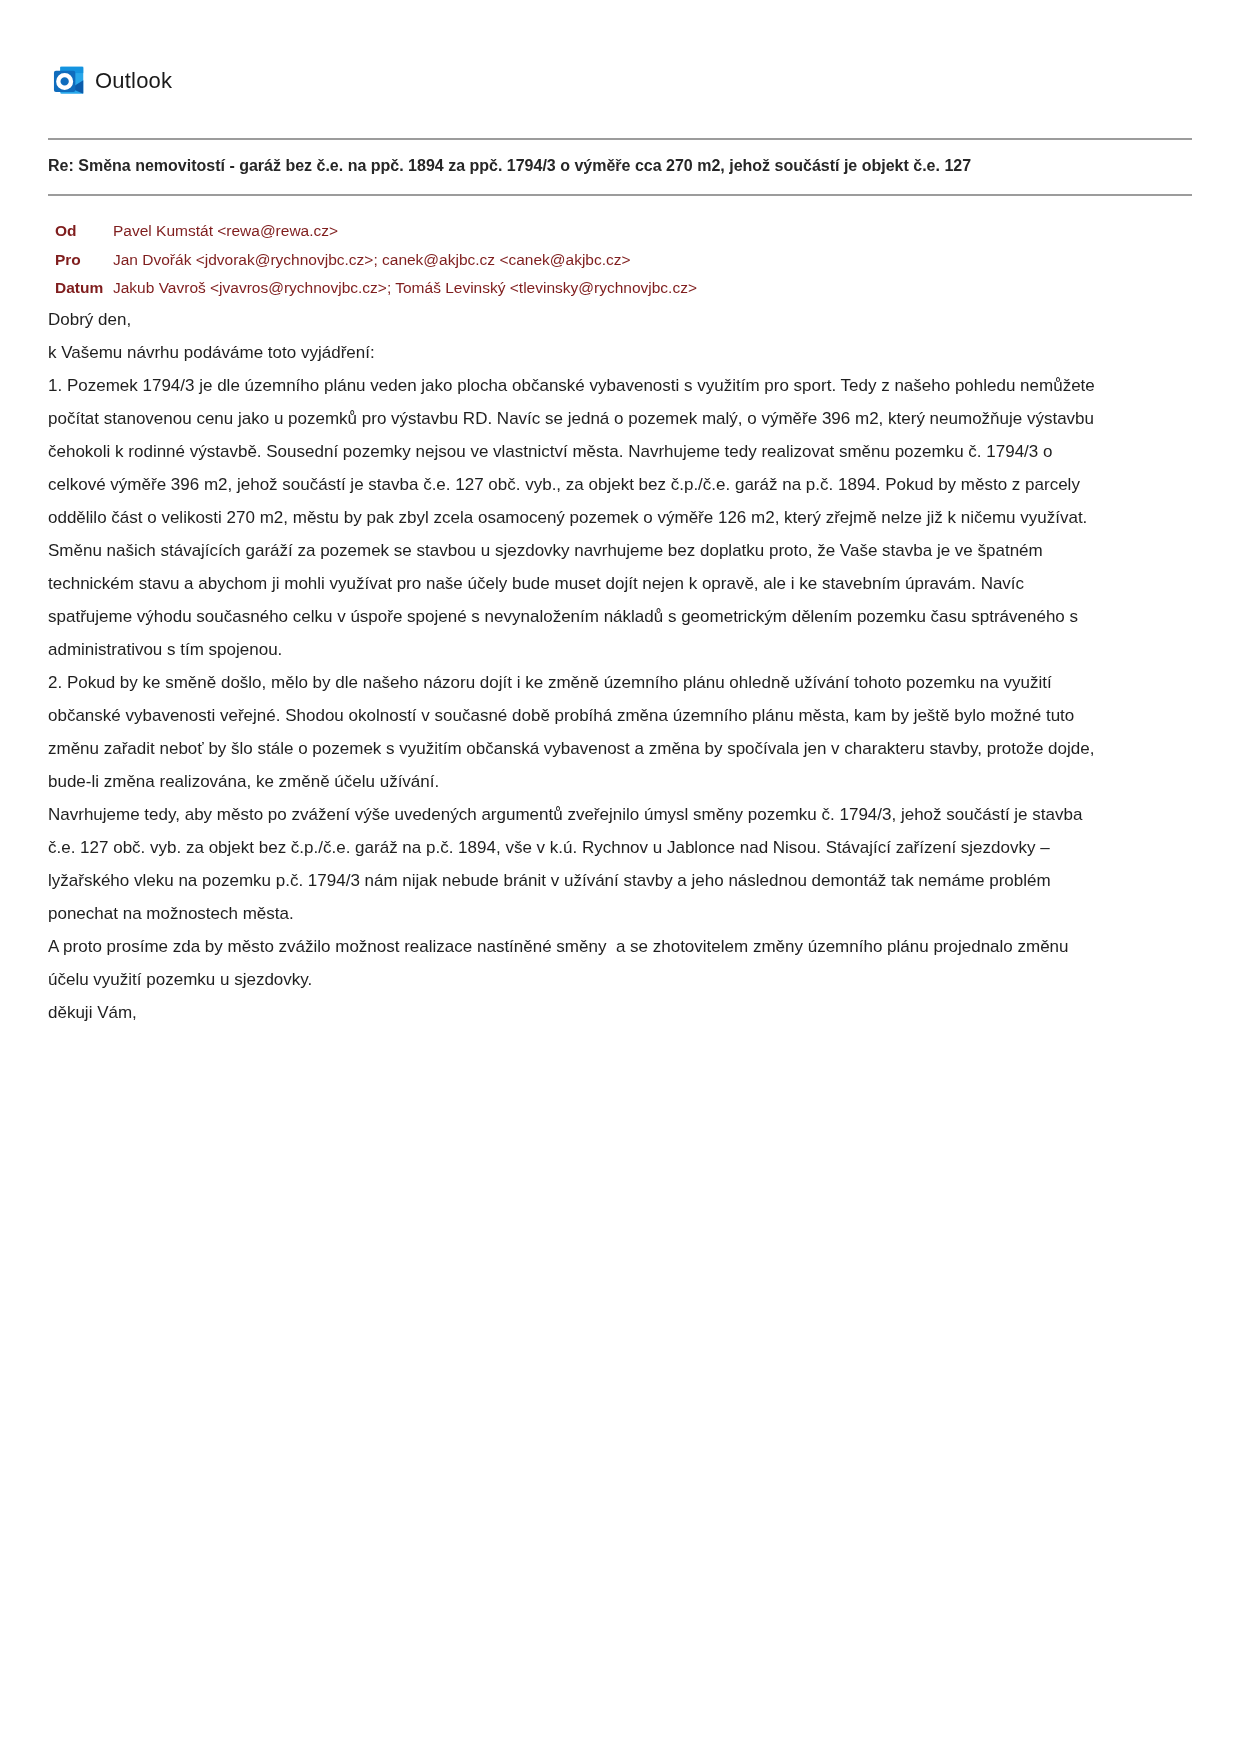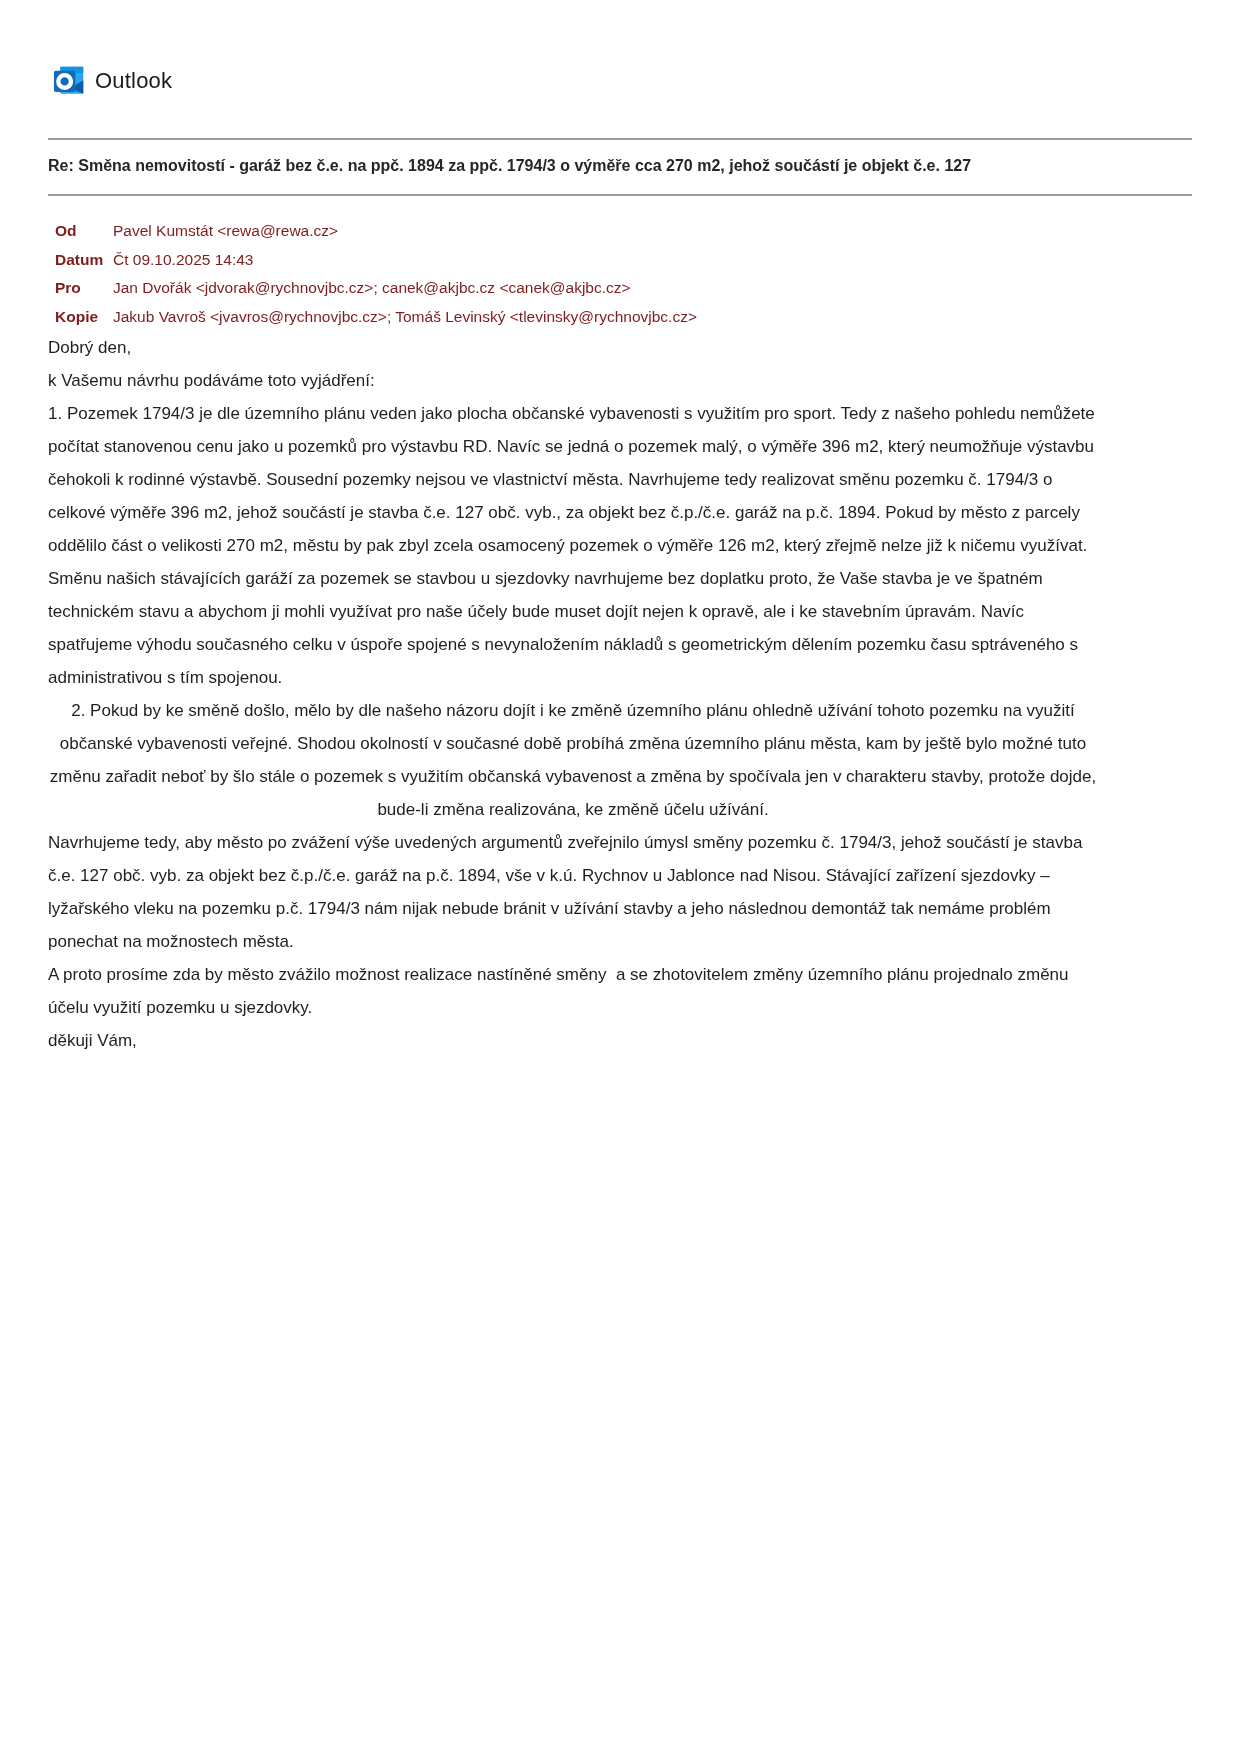--- a/index.html
+++ b/index.html
@@ -65,21 +65,21 @@
     color: #1f1f1f;
     max-width: 1050px;
   }
   .email-body p {
     margin: 0;
     white-space: pre-wrap;
   }
   .p-greeting   { margin-top: 96px; }
   .p-intro      { margin-top: 22px; }
   .p-para-1     { margin-top: 80px; }
-  .p-para-2     { margin-top: 53px; text-align: center; }
+  .p-para-2     { margin-top: 53px; }
   .p-para-3     { margin-top: 33px; }
   .p-para-4     { margin-top: 72px; }
   .p-closing    { margin-top: 76px; }
 </style>
 </head>
 <body>
 
 <div class="page">
 
   <div class="app-header">
@@ -100,29 +100,25 @@
   <h1 class="subject">Re: Směna nemovitostí - garáž bez č.e. na ppč. 1894 za ppč. 1794/3 o výměře cca 270 m2, jehož součástí je objekt č.e. 127</h1>
 
   <hr class="rule">
 
   <div class="meta-block">
     <div class="meta-row">
       <span class="meta-label">Od</span>
       <span class="meta-value">Pavel Kumstát &lt;rewa@rewa.cz&gt;</span>
     </div>
     <div class="meta-row">
-      <span class="meta-label">Datum</span>
-      <span class="meta-value">Čt 09.10.2025 14:43</span>
-    </div>
-    <div class="meta-row">
       <span class="meta-label">Pro</span>
       <span class="meta-value">Jan Dvořák &lt;jdvorak@rychnovjbc.cz&gt;; canek@akjbc.cz &lt;canek@akjbc.cz&gt;</span>
     </div>
     <div class="meta-row">
-      <span class="meta-label">Kopie</span>
+      <span class="meta-label">Datum</span>
       <span class="meta-value">Jakub Vavroš &lt;jvavros@rychnovjbc.cz&gt;; Tomáš Levinský &lt;tlevinsky@rychnovjbc.cz&gt;</span>
     </div>
   </div>
 
   <div class="email-body">
     <p class="p-greeting">Dobrý den,</p>
     <p class="p-intro">k Vašemu návrhu podáváme toto vyjádření:</p>
     <p class="p-para-1">1. Pozemek 1794/3 je dle územního plánu veden jako plocha občanské vybavenosti s využitím pro sport. Tedy z našeho pohledu nemůžete počítat stanovenou cenu jako u pozemků pro výstavbu RD. Navíc se jedná o pozemek malý, o výměře 396 m2, který neumožňuje výstavbu čehokoli k rodinné výstavbě. Sousední pozemky nejsou ve vlastnictví města. Navrhujeme tedy realizovat směnu pozemku č. 1794/3 o celkové výměře 396 m2, jehož součástí je stavba č.e. 127 obč. vyb., za objekt bez č.p./č.e. garáž na p.č. 1894. Pokud by město z parcely oddělilo část o velikosti 270 m2, městu by pak zbyl zcela osamocený pozemek o výměře 126 m2, který zřejmě nelze již k ničemu využívat.  Směnu našich stávajících garáží za pozemek se stavbou u sjezdovky navrhujeme bez doplatku proto, že Vaše stavba je ve špatném technickém stavu a abychom ji mohli využívat pro naše účely bude muset dojít nejen k opravě, ale i ke stavebním úpravám. Navíc spatřujeme výhodu současného celku v úspoře spojené s nevynaložením nákladů s geometrickým dělením pozemku času sptráveného s administrativou s tím spojenou.</p>
     <p class="p-para-2">2. Pokud by ke směně došlo, mělo by dle našeho názoru dojít i ke změně územního plánu ohledně užívání tohoto pozemku na využití občanské vybavenosti veřejné. Shodou okolností v současné době probíhá změna územního plánu města, kam by ještě bylo možné tuto změnu zařadit neboť by šlo stále o pozemek s využitím občanská vybavenost a změna by spočívala jen v charakteru stavby, protože dojde, bude-li změna realizována, ke změně účelu užívání.</p>
     <p class="p-para-3">Navrhujeme tedy, aby město po zvážení výše uvedených argumentů zveřejnilo úmysl směny pozemku č. 1794/3, jehož součástí je stavba č.e. 127 obč. vyb. za objekt bez č.p./č.e. garáž na p.č. 1894, vše v k.ú. Rychnov u Jablonce nad Nisou. Stávající zařízení sjezdovky – lyžařského vleku na pozemku p.č. 1794/3 nám nijak nebude bránit v užívání stavby a jeho následnou demontáž tak nemáme problém ponechat na možnostech města.</p>

